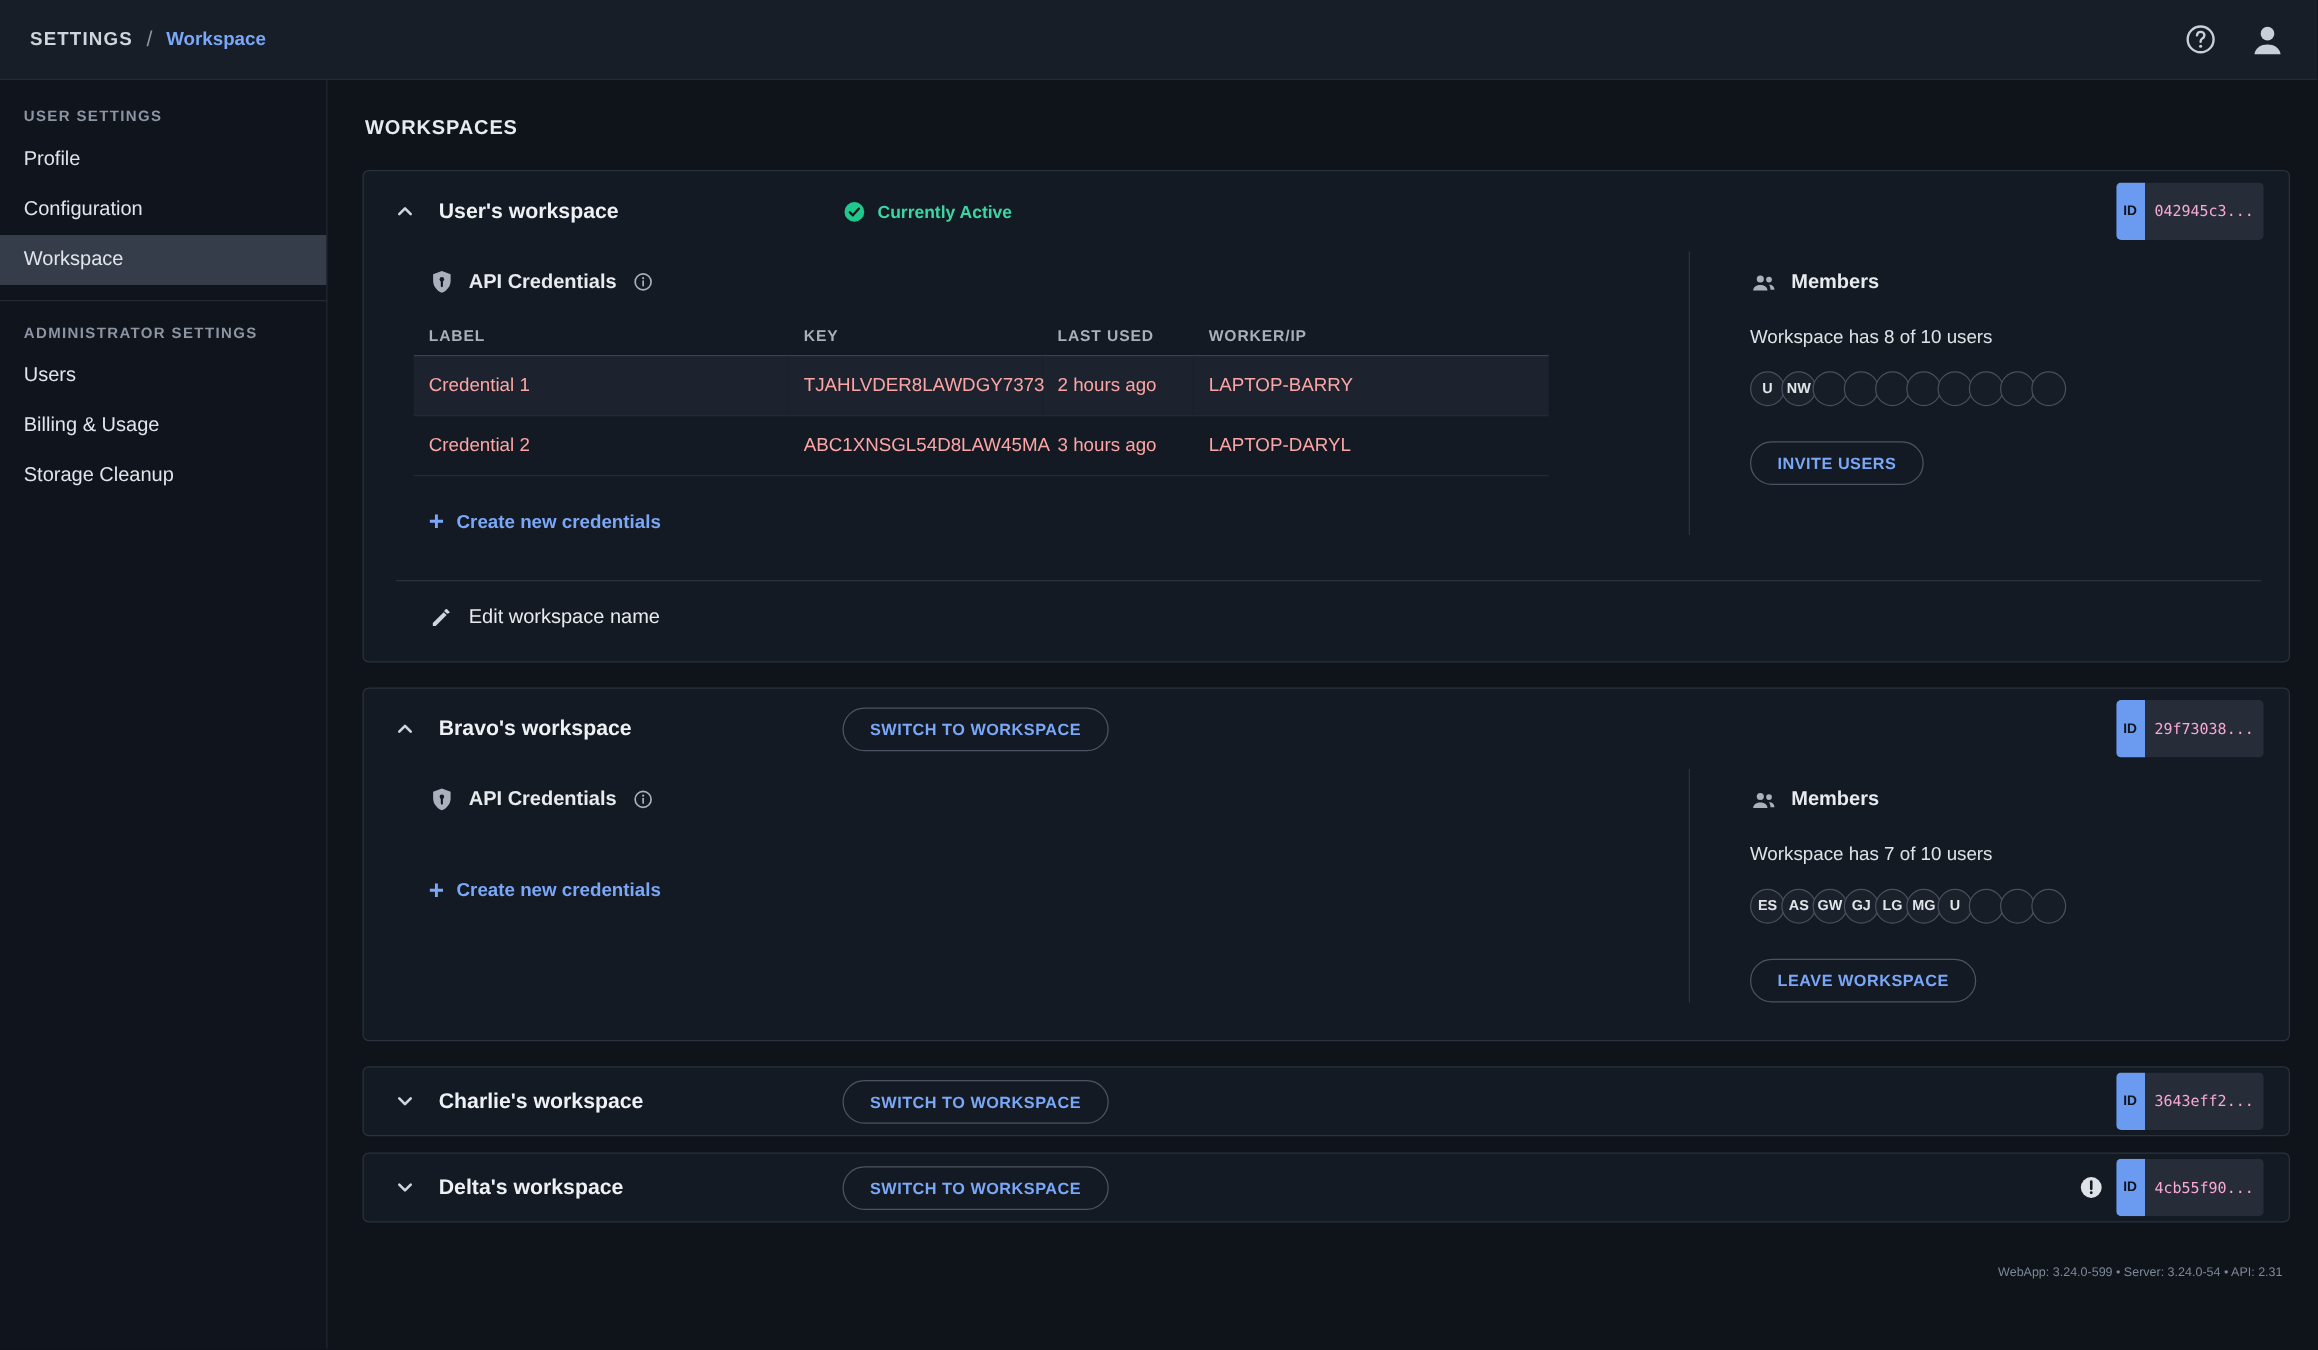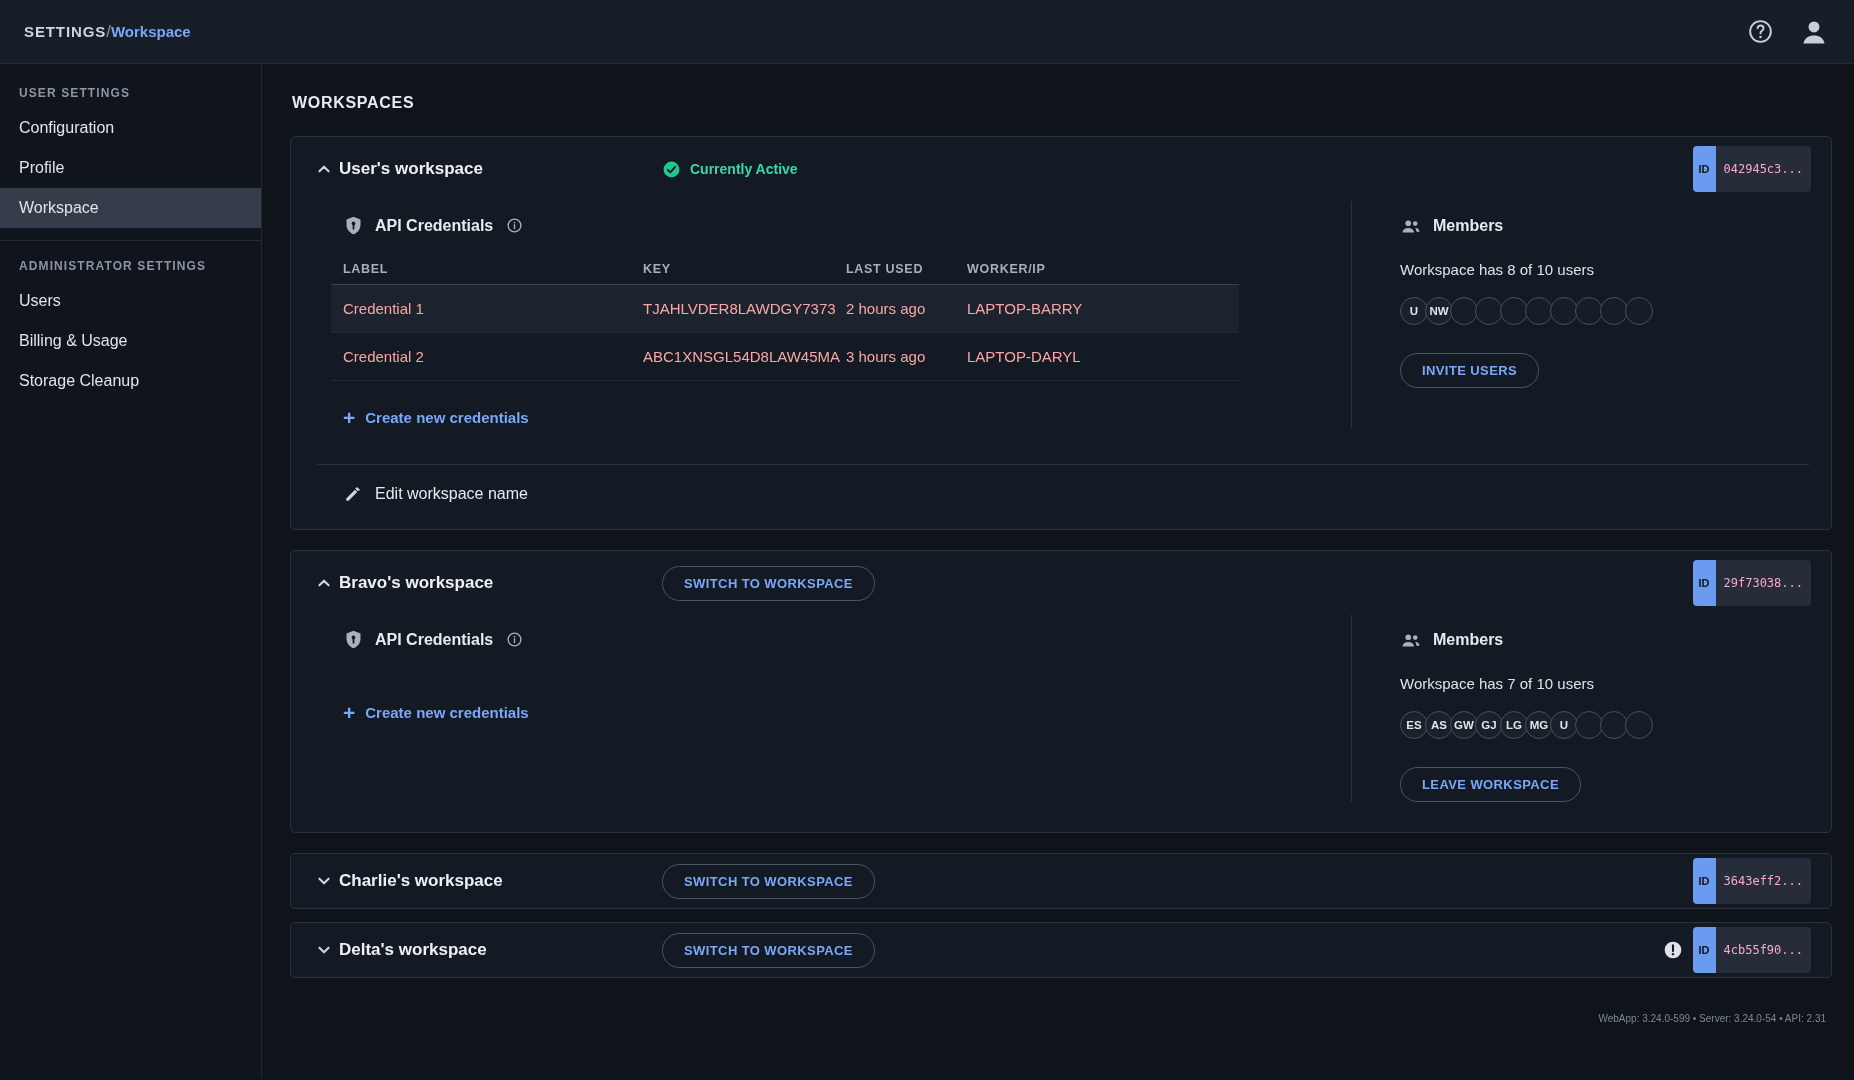--- a/index.html
+++ b/index.html
@@ -10,21 +10,21 @@
     font-family:"Liberation Sans", sans-serif;
     overflow:hidden;
   }
 
   
   .topbar {
     height:64px; background:#181e28; border-bottom:1px solid #232a35;
     display:flex; align-items:center; justify-content:space-between;
     padding:0 24px;
   }
-  .breadcrumb { display:flex; align-items:center; font-size:15px;text-align:center; }
+  .breadcrumb { display:flex; align-items:center; gap:11px; font-size:15px;text-align:center; }
   .bc-root { color:#cfd5dc; letter-spacing:0.9px; font-weight:600; cursor:pointer; }
   .bc-sep  { color:#8d95a2; font-size:17px; font-weight:400; }
   .bc-cur  { color:#7aa7f8; font-weight:600; }
   .topbar-right { display:flex; align-items:center; gap:24px; }
   .icon-btn { color:#c8cfd8; cursor:pointer; display:flex; align-items:center; justify-content:center; }
   .icon-btn svg { display:block; }
 
   
   .layout { display:flex; height:1015px; }
 
@@ -38,21 +38,21 @@
   
   .main { flex:1; padding:24px 22px 0 28px; overflow:hidden; }
   .page-title { font-size:16px; font-weight:600; letter-spacing:0.7px; color:#e7eaee; margin:6px 0 24px 2px; }
 
   
   .card { background:#141a23; border:1px solid #2b323e; border-radius:5px; margin-bottom:13px; }
   .card.gap-after { margin-bottom:20px; }
   .card-header { display:flex; align-items:center; height:64px; padding:0 20px 0 22px; }
   .card.collapsed .card-header { height:54px; }
   .chev-btn { width:22px; height:22px; color:#cfd5dc; cursor:pointer; display:flex; align-items:center; justify-content:center; }
-  .name-wrap { width:323px; margin-left:4px; display:flex; align-items:center;text-align:right; }
+  .name-wrap { width:323px; margin-left:16px; display:flex; align-items:center;text-align:right; }
   .ws-name { font-size:17px; font-weight:700; color:#eef1f4; }
   .status-badge { display:flex; align-items:center; gap:9px; }
   .status-text { font-size:14px; font-weight:700; color:#3bd6a4; }
   .pill-btn {
     background:transparent; border:1px solid #4a5463; border-radius:18px;
     color:#7aa7f8; font-family:"Liberation Sans", sans-serif;
     font-size:13px; font-weight:700; letter-spacing:0.4px;
     padding:9px 21px; cursor:pointer; white-space:nowrap;
   }
   .header-right { margin-left:auto; display:flex; align-items:center; gap:10px; }
@@ -127,22 +127,22 @@
       </svg>
     </span>
   </div>
 </header>
 
 <div class="layout">
 
   <nav class="sidebar">
     <div class="side-section">
       <div class="side-title">USER SETTINGS</div>
+      <div class="side-item">Profile</div>
       <div class="side-item">Configuration</div>
-      <div class="side-item">Profile</div>
       <div class="side-item active">Workspace</div>
     </div>
     <div class="side-section">
       <div class="side-title">ADMINISTRATOR SETTINGS</div>
       <div class="side-item">Users</div>
       <div class="side-item">Billing &amp; Usage</div>
       <div class="side-item">Storage Cleanup</div>
     </div>
   </nav>
 

